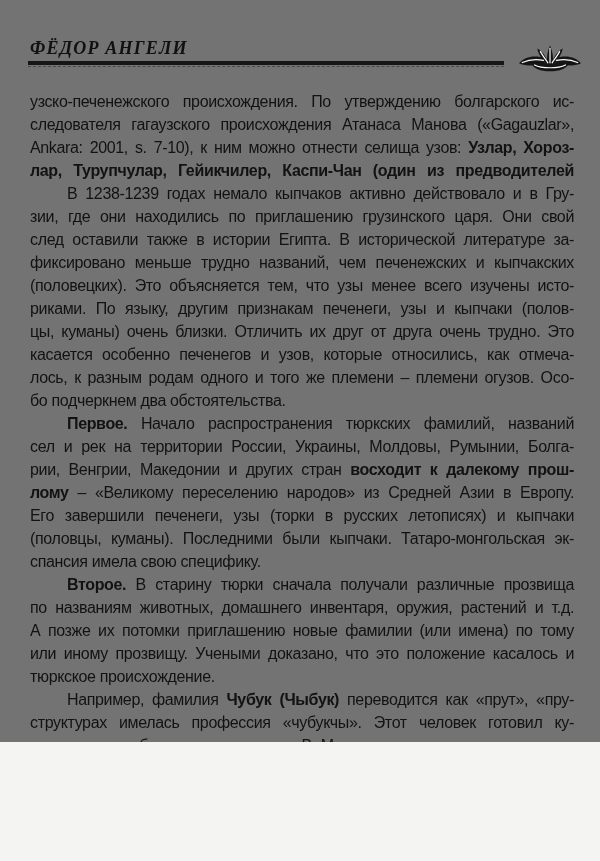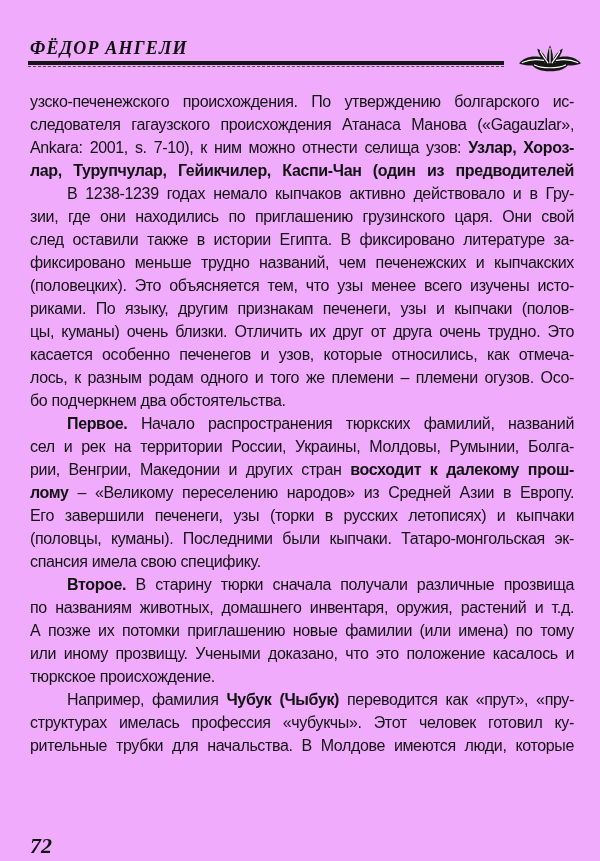--- a/index.html
+++ b/index.html
@@ -1,21 +1,21 @@
 <!DOCTYPE html>
 <html><head>
 <meta charset="utf-8">
 <style>
   * { margin: 0; padding: 0; box-sizing: border-box; }
   html, body { background: #f4f4f2; }
   .page {
     position: relative;
     width: 600px;
-    height: 861px;
-    background: #f0abfc;
+    height: 742px;
+    background: #737373;
     color: #141414;
     overflow: hidden;
     font-family: "Liberation Sans", "DejaVu Sans", sans-serif;
   }
   .running-head {
     position: absolute;
     left: 30px;
     top: 38px;
     font-family: "Liberation Serif", "DejaVu Serif", serif;
     font-weight: bold;
@@ -112,21 +112,21 @@
   <main class="body-text">
       <div class="para">
         <div class="line"><span>узско-печенежского происхождения. По утверждению болгарского ис-</span></div>
         <div class="line"><span>следователя гагаузского происхождения Атанаса Манова («Gagauzlar»,</span></div>
         <div class="line"><span>Ankara: 2001, s. 7-10), к ним можно отнести селища узов: </span><span class="b">Узлар, Хороз-</span></div>
         <div class="line"><span class="b">лар, Турупчулар, Гейикчилер, Каспи-Чан (один из предводителей</span></div>
       </div>
       <div class="para">
         <div class="line indent"><span>В 1238-1239 годах немало кыпчаков активно действовало и в Гру-</span></div>
         <div class="line"><span>зии, где они находились по приглашению грузинского царя. Они свой</span></div>
-        <div class="line"><span>след оставили также в истории Египта. В фиксировано литературе за-</span></div>
+        <div class="line"><span>след оставили также в истории Египта. В исторической литературе за-</span></div>
         <div class="line"><span>фиксировано меньше трудно названий, чем печенежских и кыпчакских</span></div>
         <div class="line"><span>(половецких). Это объясняется тем, что узы менее всего изучены исто-</span></div>
         <div class="line"><span>риками. По языку, другим признакам печенеги, узы и кыпчаки (полов-</span></div>
         <div class="line"><span>цы, куманы) очень близки. Отличить их друг от друга очень трудно. Это</span></div>
         <div class="line"><span>касается особенно печенегов и узов, которые относились, как отмеча-</span></div>
         <div class="line"><span>лось, к разным родам одного и того же племени – племени огузов. Осо-</span></div>
         <div class="line last"><span>бо подчеркнем два обстоятельства.</span></div>
       </div>
       <div class="para">
         <div class="line indent"><span class="b">Первое.</span><span> Начало распространения тюркских фамилий, названий</span></div>

